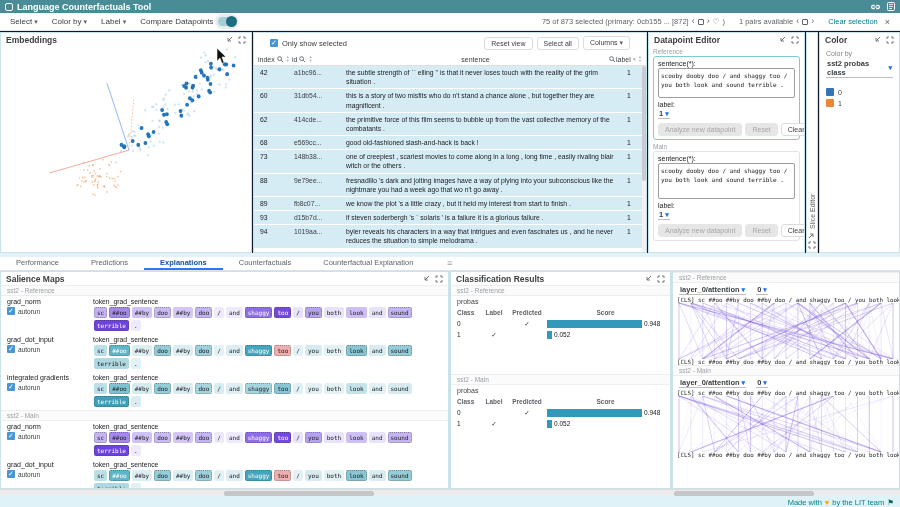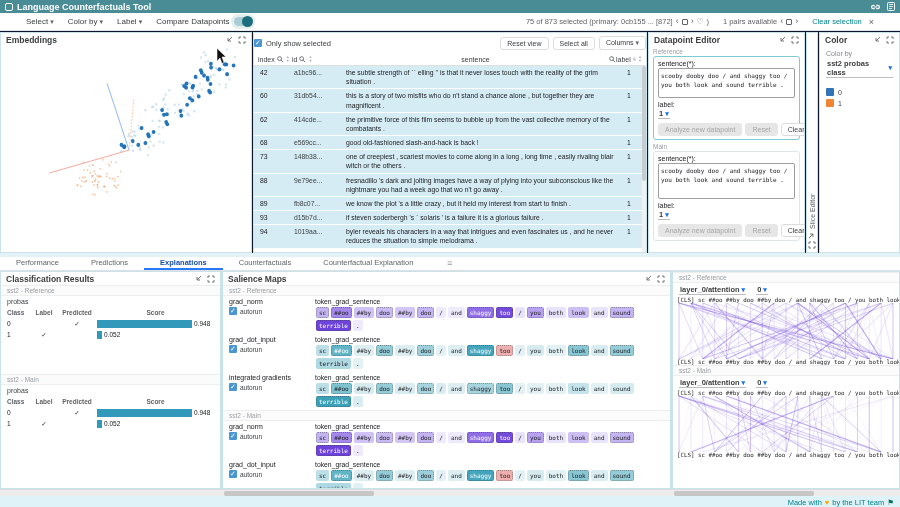--- a/index.html
+++ b/index.html
@@ -3,21 +3,21 @@
 <meta charset="utf-8">
 <style>
   *{box-sizing:border-box;margin:0;padding:0}
   html,body{width:900px;height:507px;overflow:hidden;background:#e6edf0;font-family:"Liberation Sans",sans-serif;color:#202124}
   
   .topbar{height:13px;background:#4a8c96;color:#fff;display:flex;align-items:center;padding:0 5px;font-size:9px;font-weight:bold}
   .topbar .logo{width:8px;height:8px;border:1px solid #fff;border-radius:2px;margin-right:4px;flex:none}
   .topbar .sp{flex:1}
   .topbar svg{margin-left:6px}
   
-  .toolbar{height:18px;background:#fff;display:flex;align-items:center;font-size:8px;color:#3c4043;padding:0 26px;border-bottom:1px solid #dfe4e6;white-space:nowrap}
+  .toolbar{height:18px;background:#fff;display:flex;align-items:center;font-size:8px;color:#3c4043;padding:0 10px;border-bottom:1px solid #dfe4e6;white-space:nowrap}
   .menu{margin-right:14px;cursor:pointer;display:flex;align-items:center;gap:2px}
   .caret{color:#5f6368;font-size:7px}
   .toggle{width:18px;height:9px;border-radius:5px;background:#a9cdd4;position:relative;margin-left:4px;box-shadow:0 0 0 3px rgba(74,140,150,.15)}
   .toggle .knob{position:absolute;right:-1px;top:-1px;width:11px;height:11px;border-radius:50%;background:#1d6e7c}
   .toolbar .sp{flex:1}
   .status{display:flex;align-items:center;gap:3px;font-size:7.5px;color:#5f6368}
   .navsq{width:6px;height:6px;border:1px solid #5f6368;border-radius:1px;display:inline-block}
   .chev{font-size:9px;line-height:1;color:#5f6368}
   .link{color:#00838f;cursor:pointer}
   .xicon{color:#5f6368;font-size:9px;margin-left:4px;cursor:pointer}
@@ -29,21 +29,21 @@
   .picon{color:#757575;margin-left:5px;cursor:pointer;flex:none;display:flex}
   .secbar{background:#fbfbfb;border-top:1px solid #eee;border-bottom:1px solid #eee;font-size:6.5px;color:#9aa0a6;padding:1px 6px;flex:none}
   
   #embeddings{width:252px;flex:none}
   .embctl{display:flex;align-items:center;gap:4px;font-size:7px;color:#80868b;padding:2px 5px;flex:none}
   .selval{font-size:7.5px;font-weight:bold;color:#3c4043;border-bottom:1px solid #bdbdbd;padding:0 1px;display:flex;align-items:center;gap:2px;cursor:pointer}
   .selval .caret{color:#1a73e8}
   #scatter{flex:1}
   
   #datatable{width:394px;flex:none}
-  .dtctl{display:flex;align-items:center;padding:3px 0;gap:4px;flex:none}
+  .dtctl{display:flex;align-items:center;padding:3px 16px;gap:4px;flex:none}
   .dtctl .sp{flex:1}
   .btn{font-size:7px;color:#3c4043;background:#fff;border:1px solid #dadce0;border-radius:3px;padding:2px 6px;cursor:pointer;white-space:nowrap}
   .cb{width:8px;height:8px;border-radius:1px;flex:none;display:flex;align-items:center;justify-content:center;font-size:7px;color:#fff}
   .cb.on{background:#4a96d2}
   .cblabel{font-size:7.5px;color:#3c4043}
   .thead{display:flex;font-size:7px;color:#3c4043;border-bottom:1px solid #e0e0e0;padding:2px 4px;flex:none;align-items:center}
   .th{display:flex;align-items:center;gap:2px}
   .sort{color:#b0b4b8;font-size:4px;line-height:1;display:flex;flex-direction:column}
   .tbody{flex:1;overflow:hidden;position:relative}
   .trow{display:flex;background:#d5ecf5;border-bottom:1px solid #fff;font-size:6.8px;line-height:1.35;padding:1px 4px}
@@ -592,95 +592,20 @@
 <span class="tab">Performance</span>
     <span class="tab">Predictions</span>
     <span class="tab active">Explanations</span>
     <span class="tab">Counterfactuals</span>
     <span class="tab">Counterfactual Explanation</span>
     <span class="handle">≡</span>
   </div>
 
 <div class="lower">
 
-  <section class="panel" id="classif">
-    <div class="phead">
-        <span>Classification Results</span>
-        <span class="sp"></span>
-      <span class="picon">
-          <svg width="8" height="8" viewBox="0 0 8 8">
-            <path d="M7 1 3 5M3 2v3h3" stroke="#757575" fill="none"></path>
-          </svg>
-        </span>
-      <span class="picon">
-          <svg width="8" height="8" viewBox="0 0 8 8">
-            <path d="M1 3V1h2M5 1h2v2M7 5v2H5M3 7H1V5" stroke="#757575" fill="none"></path>
-          </svg>
-        </span>
-    </div>
-    <div id="classifbody" style="flex:1;overflow:hidden">
-        <div class="secbar">sst2 - Reference</div>
-        <div class="probas">probas</div>
-        <div class="ctable" style="padding-bottom: 34px;">
-          <div class="crow chdr">
-            <span class="cc1">Class</span>
-            <span class="cc2">Label</span>
-            <span class="cc3">Predicted</span>
-            <span class="cc4" style="justify-content:center">Score</span>
-          </div>
-          <div class="crow">
-            <span class="cc1">0</span>
-            <span class="cc2"></span>
-            <span class="cc3">✓</span>
-            <span class="cc4">
-              <span class="bar" style="width:95px;background:#3399bb"></span>
-              <span class="score">0.948</span>
-            </span>
-          </div>
-          <div class="crow">
-            <span class="cc1">1</span>
-            <span class="cc2">✓</span>
-            <span class="cc3"></span>
-            <span class="cc4">
-              <span class="bar" style="width:5px;background:#3399bb"></span>
-              <span class="score">0.052</span>
-            </span>
-          </div>
-        </div>
-        <div class="secbar">sst2 - Main</div>
-        <div class="probas">probas</div>
-        <div class="ctable" style="padding-bottom: 34px;">
-          <div class="crow chdr">
-            <span class="cc1">Class</span>
-            <span class="cc2">Label</span>
-            <span class="cc3">Predicted</span>
-            <span class="cc4" style="justify-content:center">Score</span>
-          </div>
-          <div class="crow">
-            <span class="cc1">0</span>
-            <span class="cc2"></span>
-            <span class="cc3">✓</span>
-            <span class="cc4">
-              <span class="bar" style="width:95px;background:#3399bb"></span>
-              <span class="score">0.948</span>
-            </span>
-          </div>
-          <div class="crow">
-            <span class="cc1">1</span>
-            <span class="cc2">✓</span>
-            <span class="cc3"></span>
-            <span class="cc4">
-              <span class="bar" style="width:5px;background:#3399bb"></span>
-              <span class="score">0.052</span>
-            </span>
-          </div>
-        </div>
-      </div>
-  </section>
-
   <section class="panel" id="salience">
     <div class="phead">
         <span>Salience Maps</span>
         <span class="sp"></span>
       <span class="picon">
           <svg width="8" height="8" viewBox="0 0 8 8">
             <path d="M7 1 3 5M3 2v3h3" stroke="#757575" fill="none"></path>
           </svg>
         </span>
       <span class="picon">
@@ -843,20 +768,95 @@
               <span class="tok" style="background: rgba(225, 110, 110, 0.55); border-color: rgba(50, 50, 50, 0.4);">too</span>
               <span class="tok" style="background: rgba(21, 143, 171, 0.12);">/</span>
               <span class="tok" style="background: rgba(21, 143, 171, 0.18);">you</span>
               <span class="tok" style="background: rgba(21, 143, 171, 0.13);">both</span>
               <span class="tok" style="background: rgba(21, 143, 171, 0.51); border-color: rgba(50, 50, 50, 0.4);">look</span>
               <span class="tok" style="background: rgba(21, 143, 171, 0.17);">and</span>
               <span class="tok" style="background: rgba(21, 143, 171, 0.46); border-color: rgba(50, 50, 50, 0.4);">sound</span>
               <span class="tok" style="background: rgba(21, 143, 171, 0.34);">terrible</span>
               <span class="tok" style="background: rgba(21, 143, 171, 0.13);">.</span>
             </div>
+          </div>
+        </div>
+      </div>
+  </section>
+
+  <section class="panel" id="classif">
+    <div class="phead">
+        <span>Classification Results</span>
+        <span class="sp"></span>
+      <span class="picon">
+          <svg width="8" height="8" viewBox="0 0 8 8">
+            <path d="M7 1 3 5M3 2v3h3" stroke="#757575" fill="none"></path>
+          </svg>
+        </span>
+      <span class="picon">
+          <svg width="8" height="8" viewBox="0 0 8 8">
+            <path d="M1 3V1h2M5 1h2v2M7 5v2H5M3 7H1V5" stroke="#757575" fill="none"></path>
+          </svg>
+        </span>
+    </div>
+    <div id="classifbody" style="flex:1;overflow:hidden">
+        <div class="secbar">sst2 - Reference</div>
+        <div class="probas">probas</div>
+        <div class="ctable" style="padding-bottom: 34px;">
+          <div class="crow chdr">
+            <span class="cc1">Class</span>
+            <span class="cc2">Label</span>
+            <span class="cc3">Predicted</span>
+            <span class="cc4" style="justify-content:center">Score</span>
+          </div>
+          <div class="crow">
+            <span class="cc1">0</span>
+            <span class="cc2"></span>
+            <span class="cc3">✓</span>
+            <span class="cc4">
+              <span class="bar" style="width:95px;background:#3399bb"></span>
+              <span class="score">0.948</span>
+            </span>
+          </div>
+          <div class="crow">
+            <span class="cc1">1</span>
+            <span class="cc2">✓</span>
+            <span class="cc3"></span>
+            <span class="cc4">
+              <span class="bar" style="width:5px;background:#3399bb"></span>
+              <span class="score">0.052</span>
+            </span>
+          </div>
+        </div>
+        <div class="secbar">sst2 - Main</div>
+        <div class="probas">probas</div>
+        <div class="ctable" style="padding-bottom: 34px;">
+          <div class="crow chdr">
+            <span class="cc1">Class</span>
+            <span class="cc2">Label</span>
+            <span class="cc3">Predicted</span>
+            <span class="cc4" style="justify-content:center">Score</span>
+          </div>
+          <div class="crow">
+            <span class="cc1">0</span>
+            <span class="cc2"></span>
+            <span class="cc3">✓</span>
+            <span class="cc4">
+              <span class="bar" style="width:95px;background:#3399bb"></span>
+              <span class="score">0.948</span>
+            </span>
+          </div>
+          <div class="crow">
+            <span class="cc1">1</span>
+            <span class="cc2">✓</span>
+            <span class="cc3"></span>
+            <span class="cc4">
+              <span class="bar" style="width:5px;background:#3399bb"></span>
+              <span class="score">0.052</span>
+            </span>
           </div>
         </div>
       </div>
   </section>
 
   <section class="panel" id="attention">
     <div id="attbody" style="flex:1;overflow:hidden">
         <div class="secbar">sst2 - Reference</div>
         <div class="attctl">
           <span class="selval">

